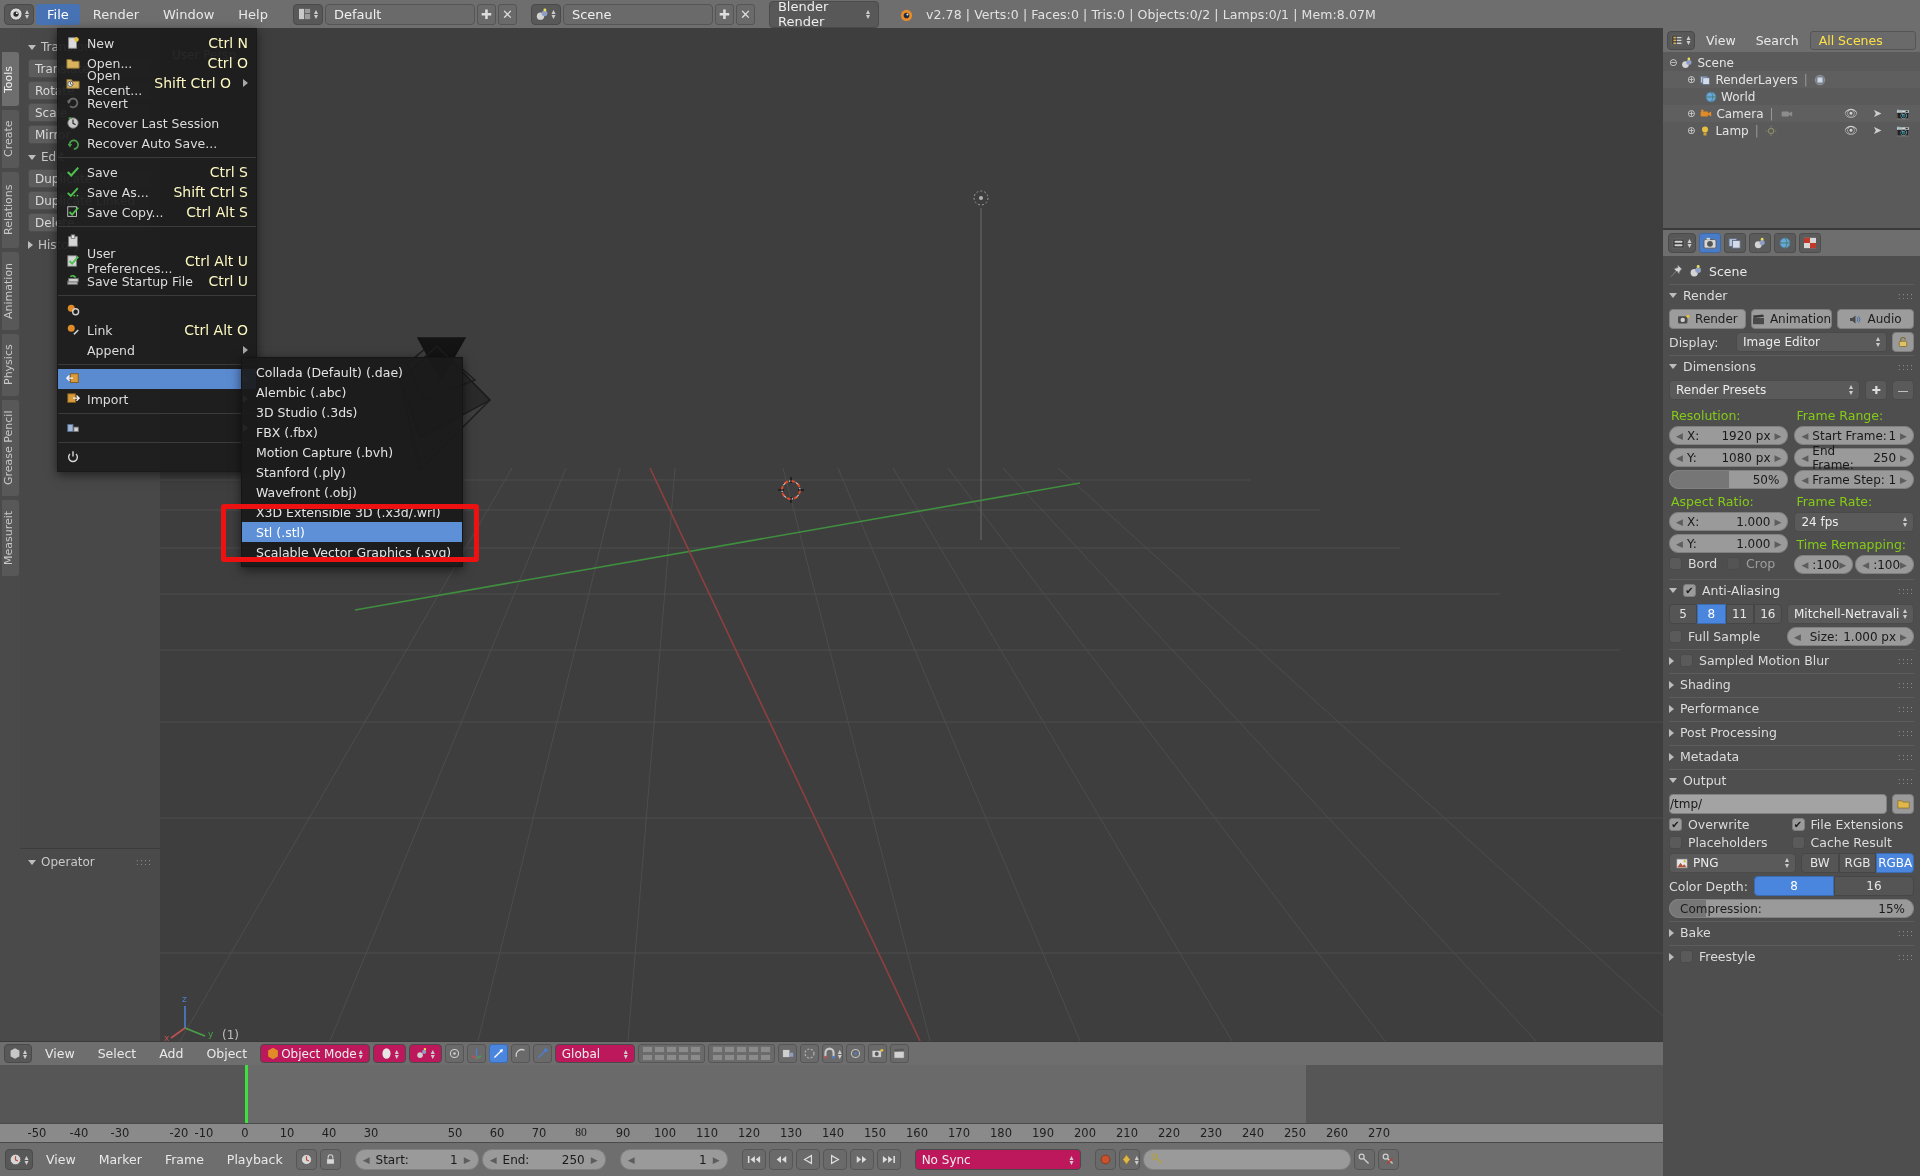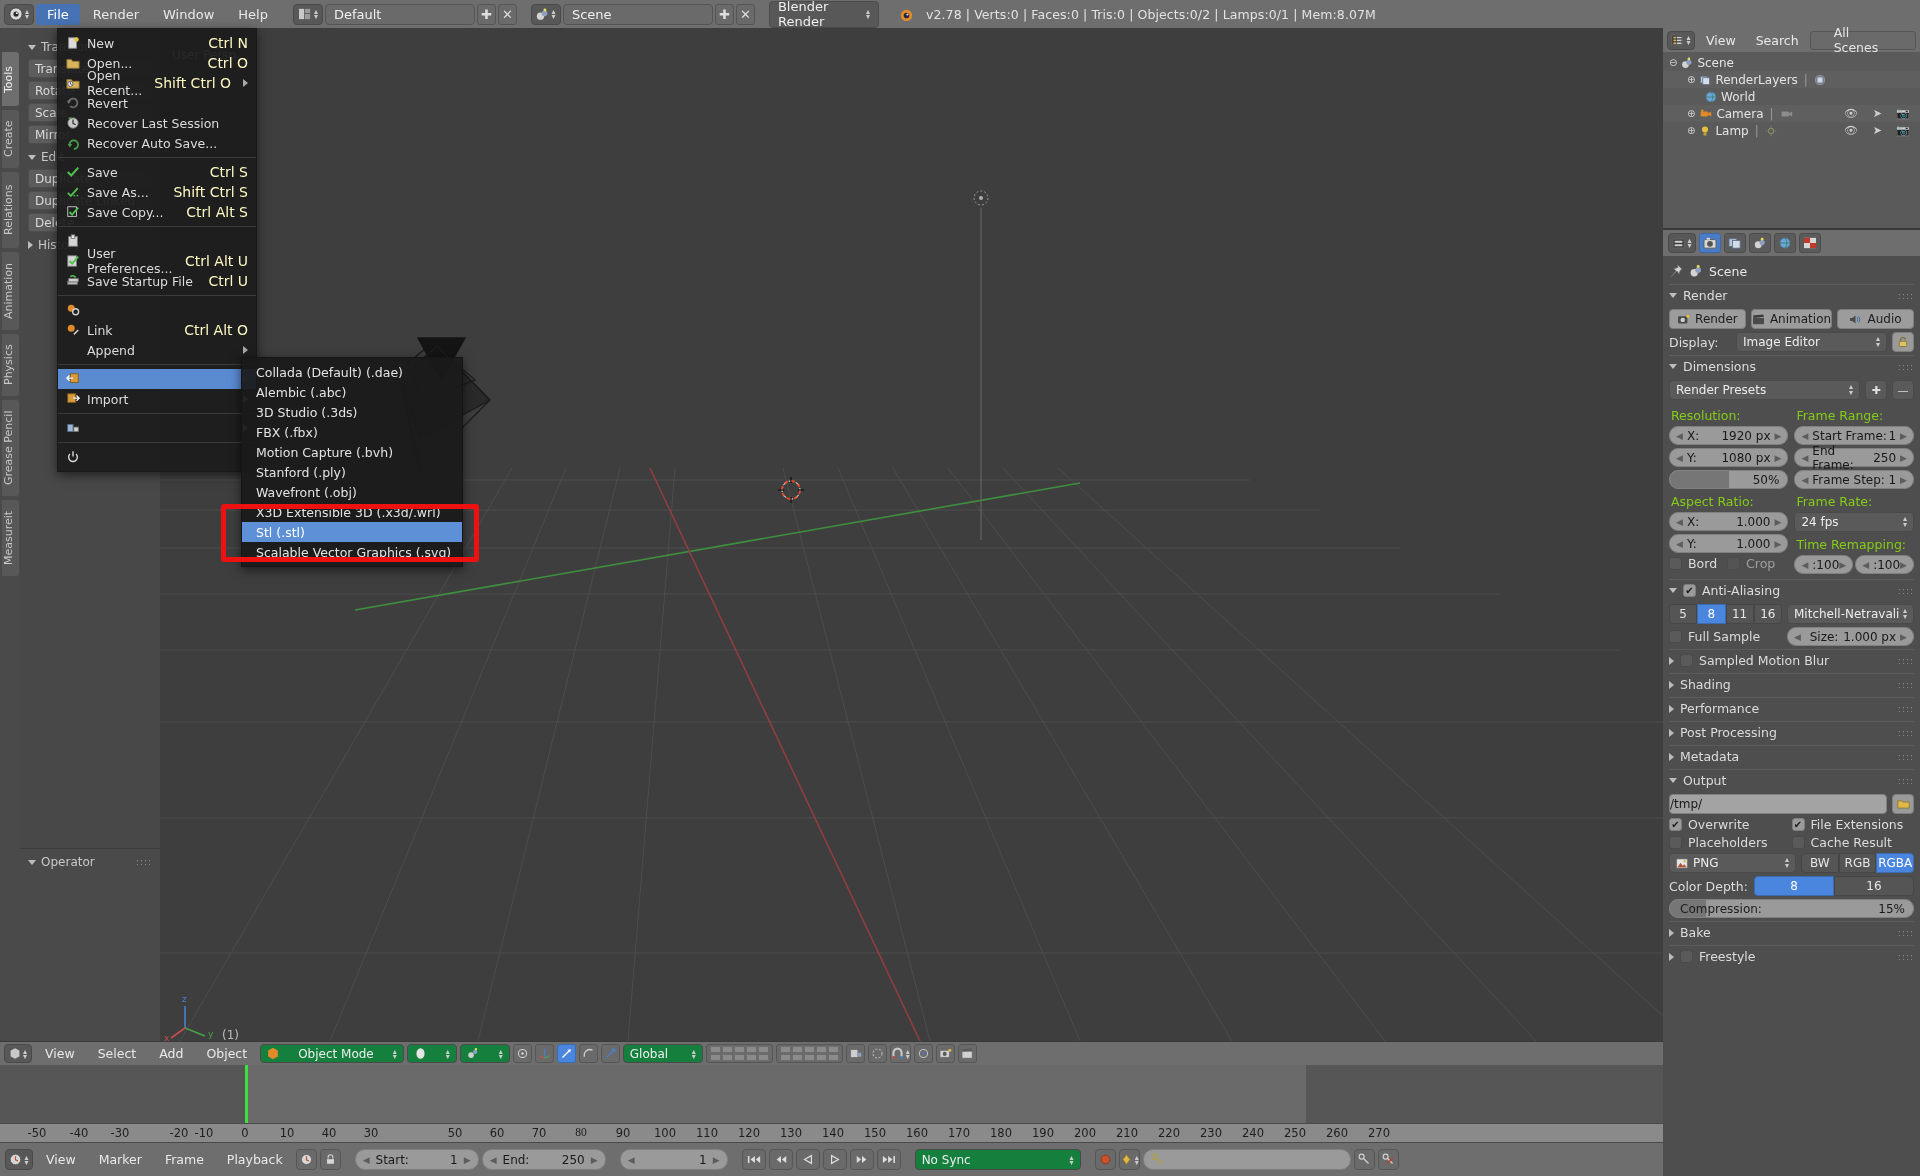--- a/index.html
+++ b/index.html
@@ -132,22 +132,22 @@
 
   
   .outliner {
     position: absolute; left: 1663px; top: 28px; width: 257px; height: 200px;
     background: #5a5a5a;
   }
   .ol-head {
     height: 24px; background: #6e6e6e; display:flex; align-items:center; gap:2px; padding: 0 4px;
   }
   .ol-head .m { font-size: 12.5px; color: #e9e9e9; padding: 0 9px; height:19px; display:flex;align-items:center;}
-  .ol-field { height:19px; border-radius:3px; background:#6a6a6a;border:1px solid #555; padding: 0 23px;
-    display:flex;align-items:center;font-size:12.5px;color:#e5e5e5; flex:1;}
+  .ol-field { height:19px; border-radius:3px; background:#6a6a6a;border:1px solid #555; padding: 0 8px;
+    display:flex;align-items:center;font-size:12.5px;color:#fde047; flex:1;}
   .ol-body { padding: 2px 0; }
   .ol-row { height: 17px; display:flex; align-items:center; font-size:12px; color:#e4e4e4; position:relative;}
   .ol-row:nth-child(even) { background: rgba(255,255,255,0.035); }
   .ol-eye { position:absolute; font-size:11px; color:#cfcfcf; }
 
   
   .props {
     position: absolute; left: 1663px; top: 228px; width: 257px; height: 948px;
     background: #4e4e4e; border-top: 2px solid #3a3a3a;
   }
@@ -197,22 +197,22 @@
   .iconbox { width:22px;height:20px;border-radius:4px;background:#9a9a9a;border:1px solid #7e7e7e;
              display:flex;align-items:center;justify-content:center;font-size:11px;}
 
   
   .vheader {
     position: absolute; left: 0; top: 1041px; width: 1663px; height: 24px;
     background: #6e6e6e; display:flex; align-items:center; gap:3px; padding: 0 4px;
     border-top: 1px solid #3a3a3a;
   }
   .vh-menu { font-size: 12.5px; color: #e9e9e9; padding: 0 10px; height:19px; display:flex;align-items:center;}
-  .vh-dd { height:19px; border-radius:4px; background:#15803d;border:1px solid #4a4a4a; display:flex;align-items:center;
-           padding: 0 6px; gap:19px; font-size:12px; color:#ededed;}
+  .vh-dd { height:19px; border-radius:4px; background:#be185d;border:1px solid #4a4a4a; display:flex;align-items:center;
+           padding: 0 6px; gap:2px; font-size:12px; color:#ededed;}
   .vh-ico { height:19px; min-width:19px; border-radius:3px; background:#6a6a6a; border:1px solid #565656;
             display:flex;align-items:center;justify-content:center; font-size:11px; color:#ddd;}
   .vh-ico.sel { background:#4a86dd; border-color:#3b6cb2;}
   .gridbtns { display:flex; gap:1px; }
   .gcell { width:11px;height:7px;background:#8b8b8b;border:1px solid #6c6c6c;}
 
   
   .timeline {
     position: absolute; left: 0; top: 1065px; width: 1663px; height: 111px;
     background: #5a5a5a;

